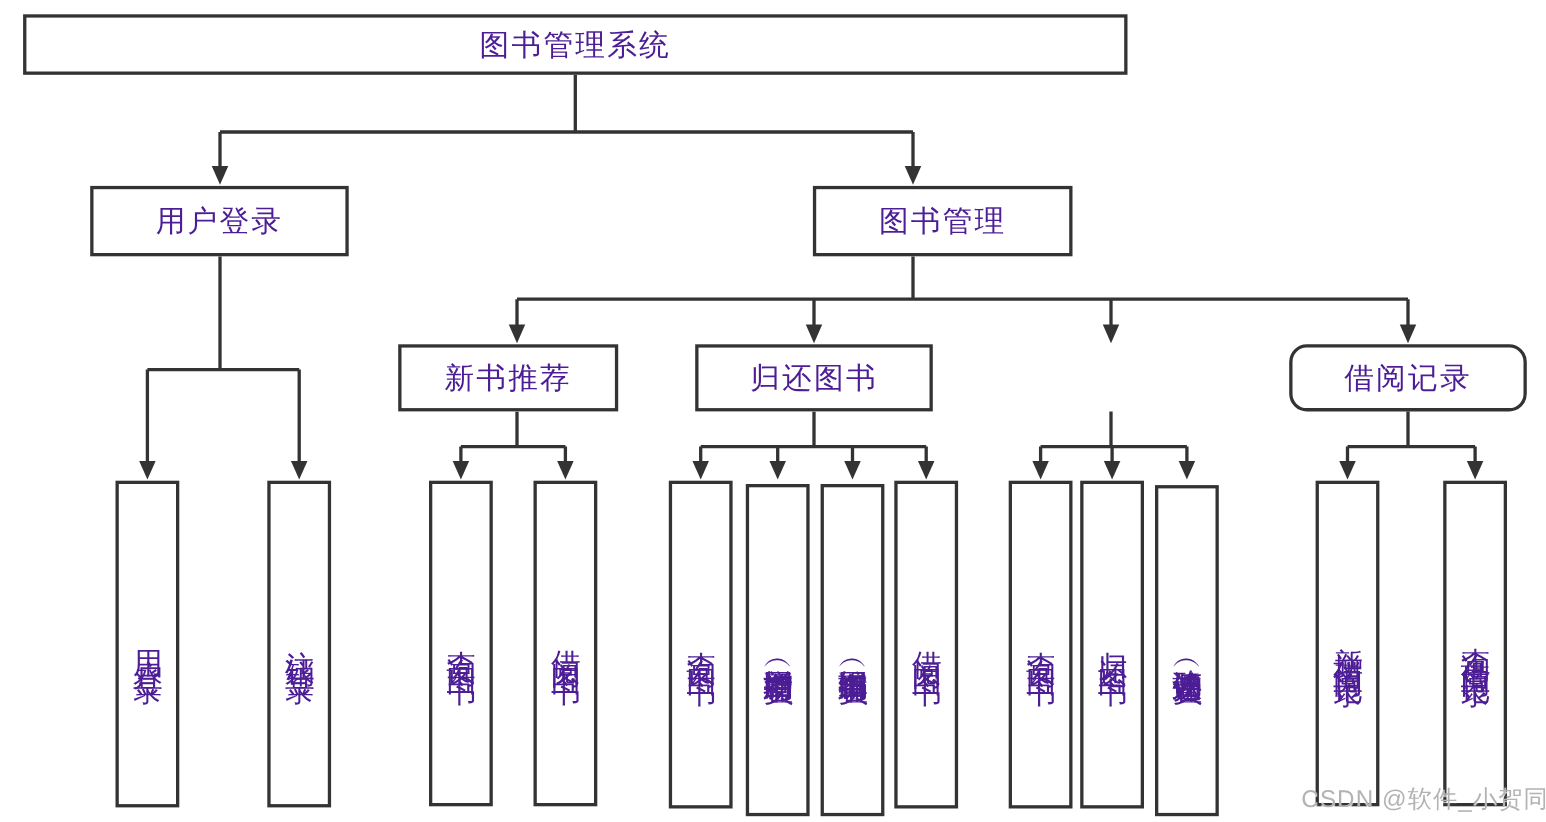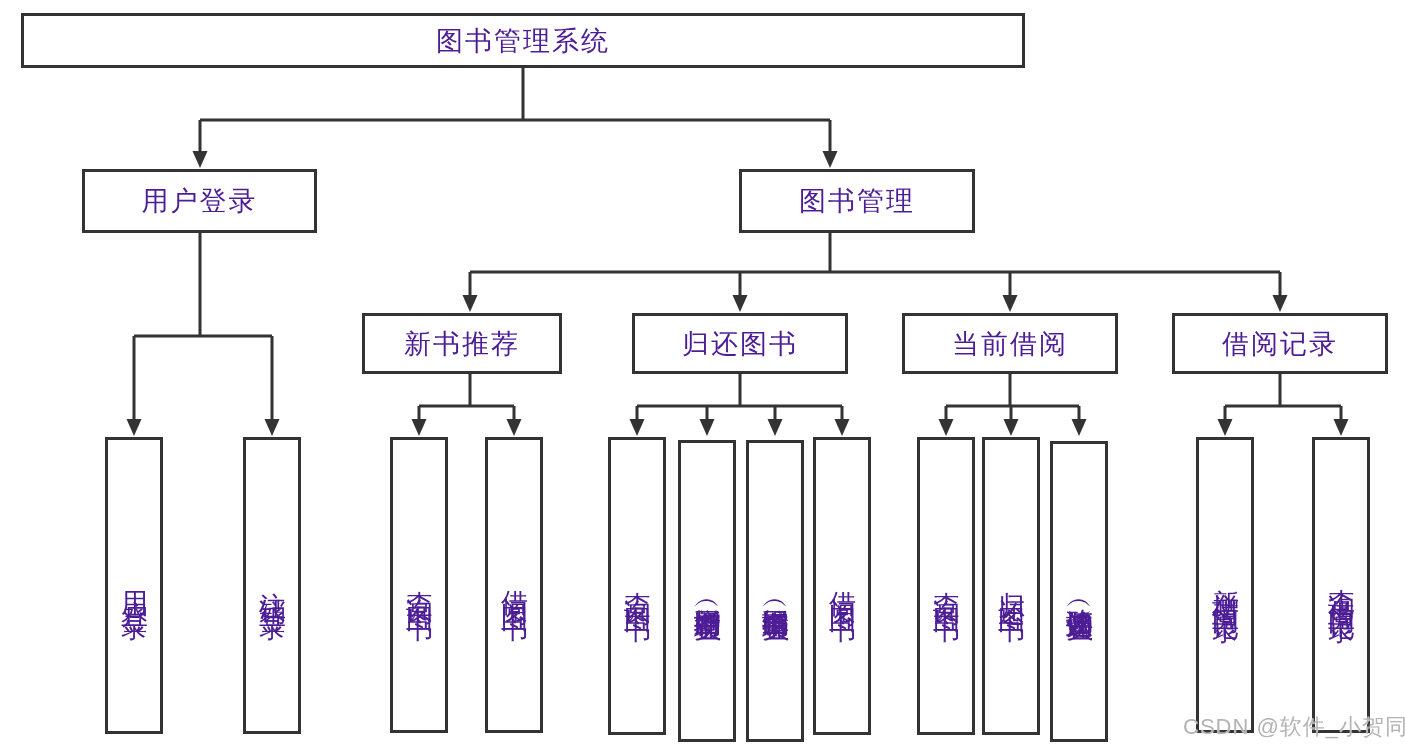--- a/index.html
+++ b/index.html
@@ -108,24 +108,21 @@
   <div class="box h" style="left:712px;top:169px;width:236px;height:64px;margin-left:27px;">
     <span>图书管理</span>
   </div>
 
   <div class="box h" style="left:362px;top:313px;width:200px;height:61px;">
     <span>新书推荐</span>
   </div>
   <div class="box h" style="left:632px;top:313px;width:216px;height:61px;">
     <span>归还图书</span>
   </div>
-  <div class="box h" style="left:902px;top:313px;width:216px;height:61px;">
-    <span>当前借阅</span>
-  </div>
-  <div class="box h" style="left:1172px;top:313px;width:216px;height:61px;">
+  <div class="box h" style="left:1172px;top:313px;width:216px;height:61px;border-radius:16px;">
     <span>借阅记录</span>
   </div>
 
   <div class="box v v4" style="left:105px;top:437px;width:58px;height:297px;">
     <span>用户登录</span>
   </div>
   <div class="box v v4" style="left:243px;top:437px;width:58px;height:297px;">
     <span>注销登录</span>
   </div>
 

